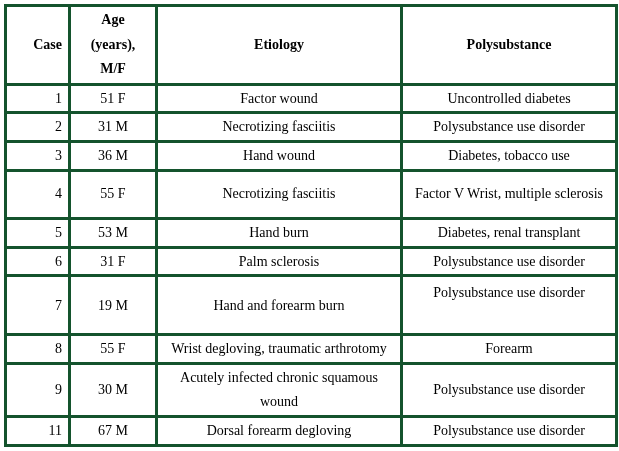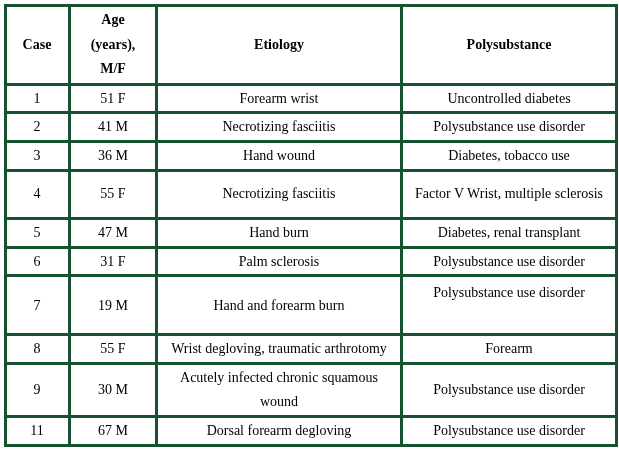--- a/index.html
+++ b/index.html
@@ -36,21 +36,21 @@
     vertical-align: middle;
     line-height: 1.7;
     overflow: hidden;
     margin-top: 20px;
   }
   th {
     font-weight: bold;
     line-height: 1.75;
   }
   th.case-col, td.case-col {
-    text-align: center;
+    text-align: right;
     padding-left: 5px;
   }
   tr.header-row { height: 74px; }
   tr.h27 { height: 27px; }
   tr.h48 { height: 48px; }
   tr.h59 { height: 59px; }
   tr.h51 { height: 51px; }
   tr.h26 { height: 26px; }
   tr.h23 { height: 23px; }
   td.valign-top { vertical-align: top; padding-top: 4px; }
@@ -76,44 +76,44 @@
           <span class="hdr-line">M/F</span>
         </th>
         <th>Etiology</th>
         <th>Polysubstance</th>
       </tr>
     </thead>
     <tbody>
       <tr class="h27">
         <td class="case-col">1</td>
         <td>51 F</td>
-        <td>Forearm wrist</td>
+        <td>Factor wound</td>
         <td>Uncontrolled diabetes</td>
       </tr>
       <tr class="h27">
         <td class="case-col">2</td>
-        <td>41 M</td>
+        <td>31 M</td>
         <td>Necrotizing fasciitis</td>
         <td>Polysubstance use disorder</td>
       </tr>
       <tr class="h27">
         <td class="case-col">3</td>
         <td>36 M</td>
         <td>Hand wound</td>
         <td>Diabetes, tobacco use</td>
       </tr>
       <tr class="h48">
         <td class="case-col">4</td>
         <td>55 F</td>
         <td>Necrotizing fasciitis</td>
         <td>Factor V Wrist, multiple sclerosis</td>
       </tr>
       <tr class="h27">
         <td class="case-col">5</td>
-        <td>47 M</td>
+        <td>53 M</td>
         <td>Hand burn</td>
         <td>Diabetes, renal transplant</td>
       </tr>
       <tr class="h27">
         <td class="case-col">6</td>
         <td>31 F</td>
         <td>Palm sclerosis</td>
         <td>Polysubstance use disorder</td>
       </tr>
       <tr class="h59">

